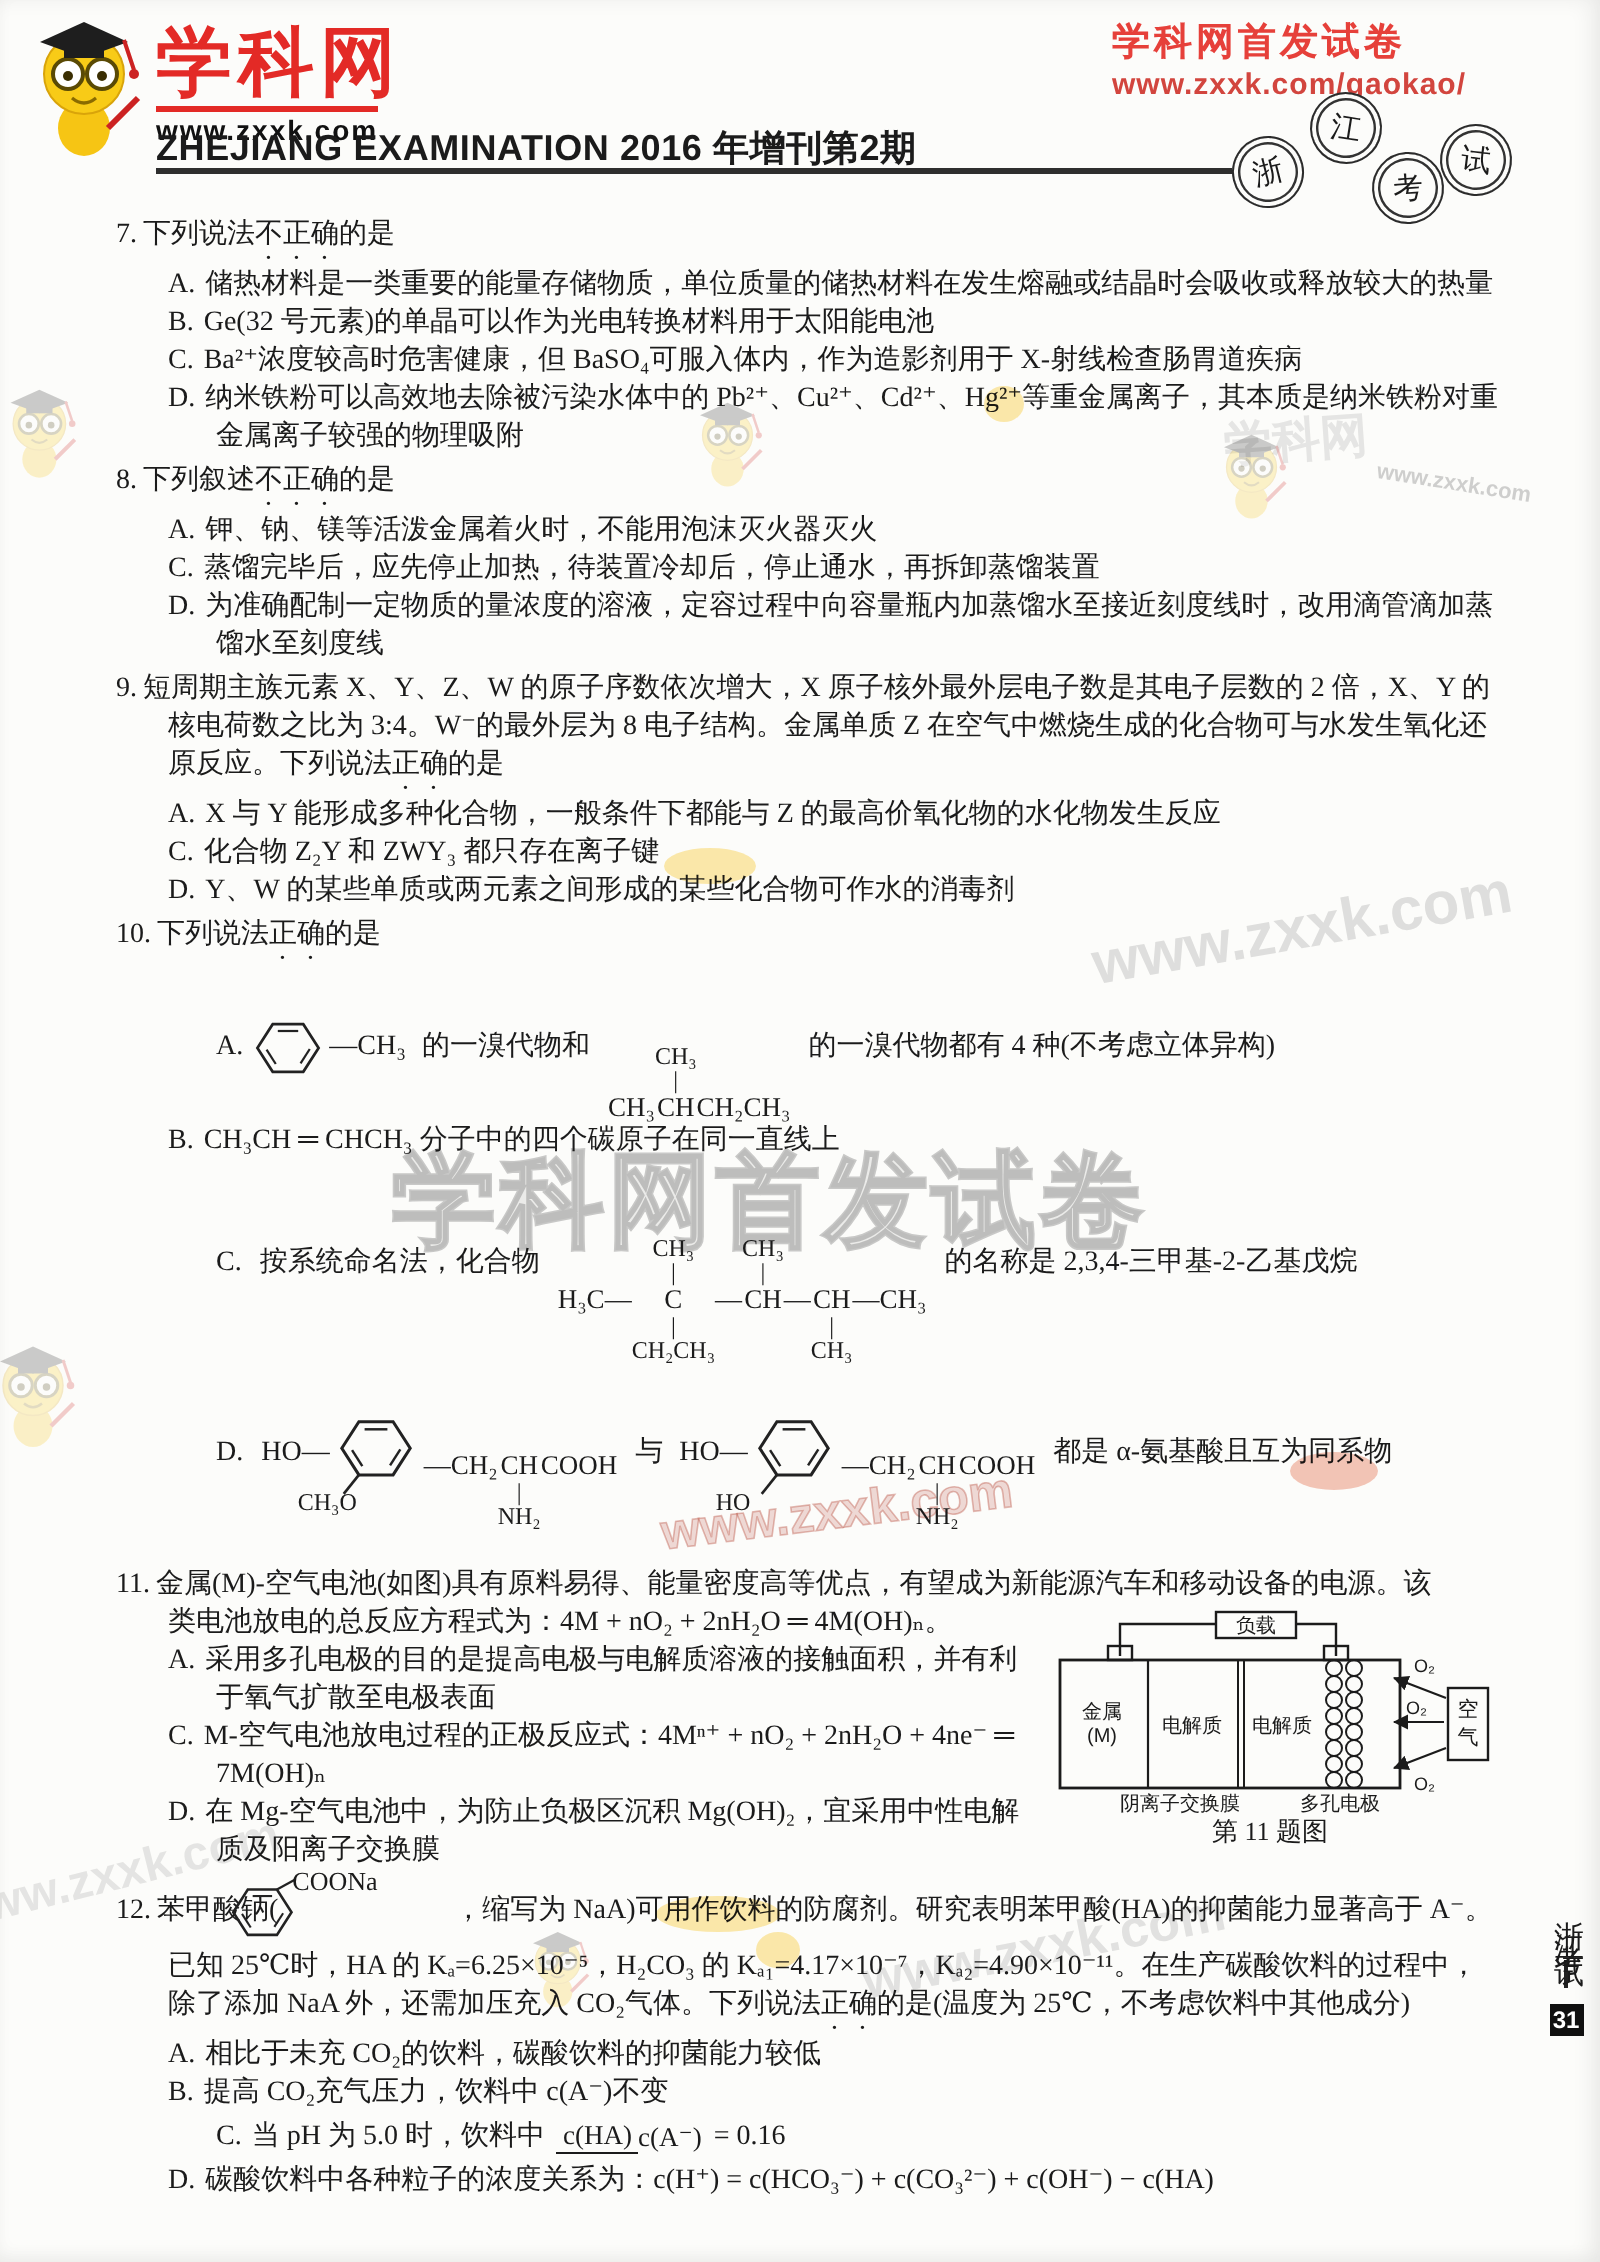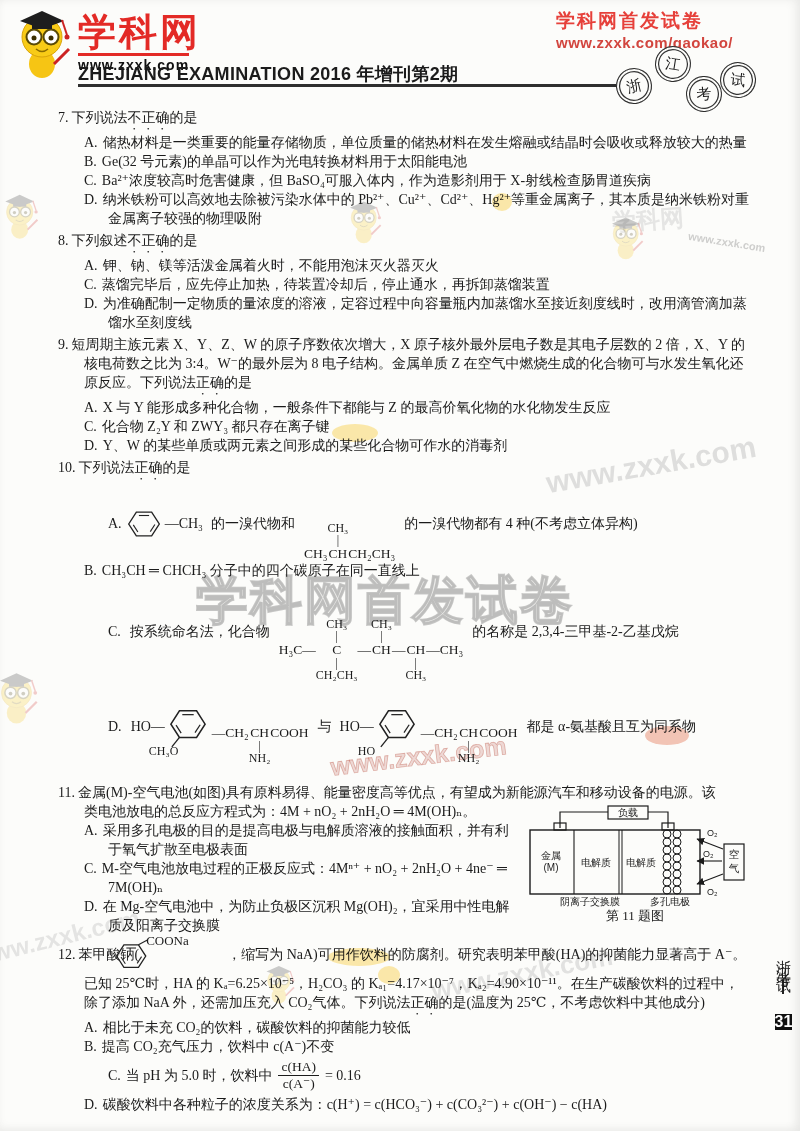--- a/index.html
+++ b/index.html
@@ -47,36 +47,36 @@
   .cm{font-size:13.5px;line-height:15px;white-space:pre;}
   .bz{display:inline-block;vertical-align:middle;}
   .rowflex{display:flex;align-items:center;padding-left:50px;flex-wrap:nowrap;}
   .rowflex .optlab{flex:none;}
   .rowD{display:flex;align-items:center;padding:6px 0 16px 50px;}
   .ringwrap{position:relative;display:inline-block;flex:none;}
   .ringsub{position:absolute;font-size:12px;left:-20px;bottom:-12px;white-space:nowrap;}
   .gapt{margin:0 4px;white-space:nowrap;}
   .ringwrap12{position:relative;display:inline-block;width:34px;height:36px;vertical-align:middle;margin:0 52px 0 2px;}
   .ringlabel{position:absolute;left:31px;top:-7px;font-size:13px;}
-  .frac{display:inline-flex;flex-direction:column;align-items:center;margin:0 6px;line-height:16px;font-size:13.5px;vertical-align:middle;}
+  .frac{display:inline-flex;flex-direction:row;align-items:center;margin:0 6px;line-height:16px;font-size:13.5px;vertical-align:middle;}
   .fnum{border-bottom:1.3px solid #1b1b1b;padding:0 3px;}
   .rowC{display:flex;align-items:center;padding-left:50px;margin:3px 0;}
 
   
   .diagram{float:right;width:230px;margin:2px 0 -14px 6px;text-align:center;position:relative;z-index:2;}
   .diagram svg{display:block;}
   .diagram text{font-family:"Liberation Sans","DejaVu Sans",sans-serif;fill:#1b1b1b;}
   .dcap{font-size:13px;line-height:15px;}
   .clear{clear:both;}
 
   
   .side{position:absolute;right:6px;top:948px;width:22px;text-align:center;z-index:3;}
   .side-journal{writing-mode:vertical-rl;letter-spacing:6px;font-size:15px;margin:0 auto;}
   .side-dash{display:block;width:1.5px;height:14px;background:#222;margin:8px auto 0;}
-  .pagebox{width:17px;height:16px;background:#101010;color:#fff;font-size:16px;line-height:16px;margin:20px auto 0;
+  .pagebox{width:17px;height:16px;background:#101010;color:#fff;font-size:12px;line-height:16px;margin:8px auto 0;
            font-family:"Liberation Sans",sans-serif;font-weight:bold;}
 
   
   .wm{position:absolute;z-index:1;font-family:"Liberation Sans",sans-serif;font-weight:bold;pointer-events:none;white-space:nowrap;}
   .wm-banner{left:196px;top:566px;font-size:52px;letter-spacing:2px;color:rgba(140,140,140,.15);
              -webkit-text-stroke:1.5px rgba(115,115,115,.38);}
   .wm-url1{left:545px;top:448px;font-size:30px;transform:rotate(-10deg);color:rgba(120,120,120,.22);}
   .wm-url2{left:330px;top:742px;font-size:25px;transform:rotate(-7deg);color:rgba(185,75,60,.20);-webkit-text-stroke:.8px rgba(185,75,60,.38);}
   .wm-url3{left:430px;top:958px;font-size:26px;transform:rotate(-11deg);color:rgba(120,120,120,.20);}
   .wm-url4{left:-28px;top:924px;font-size:24px;transform:rotate(-14deg);color:rgba(120,120,120,.18);}

